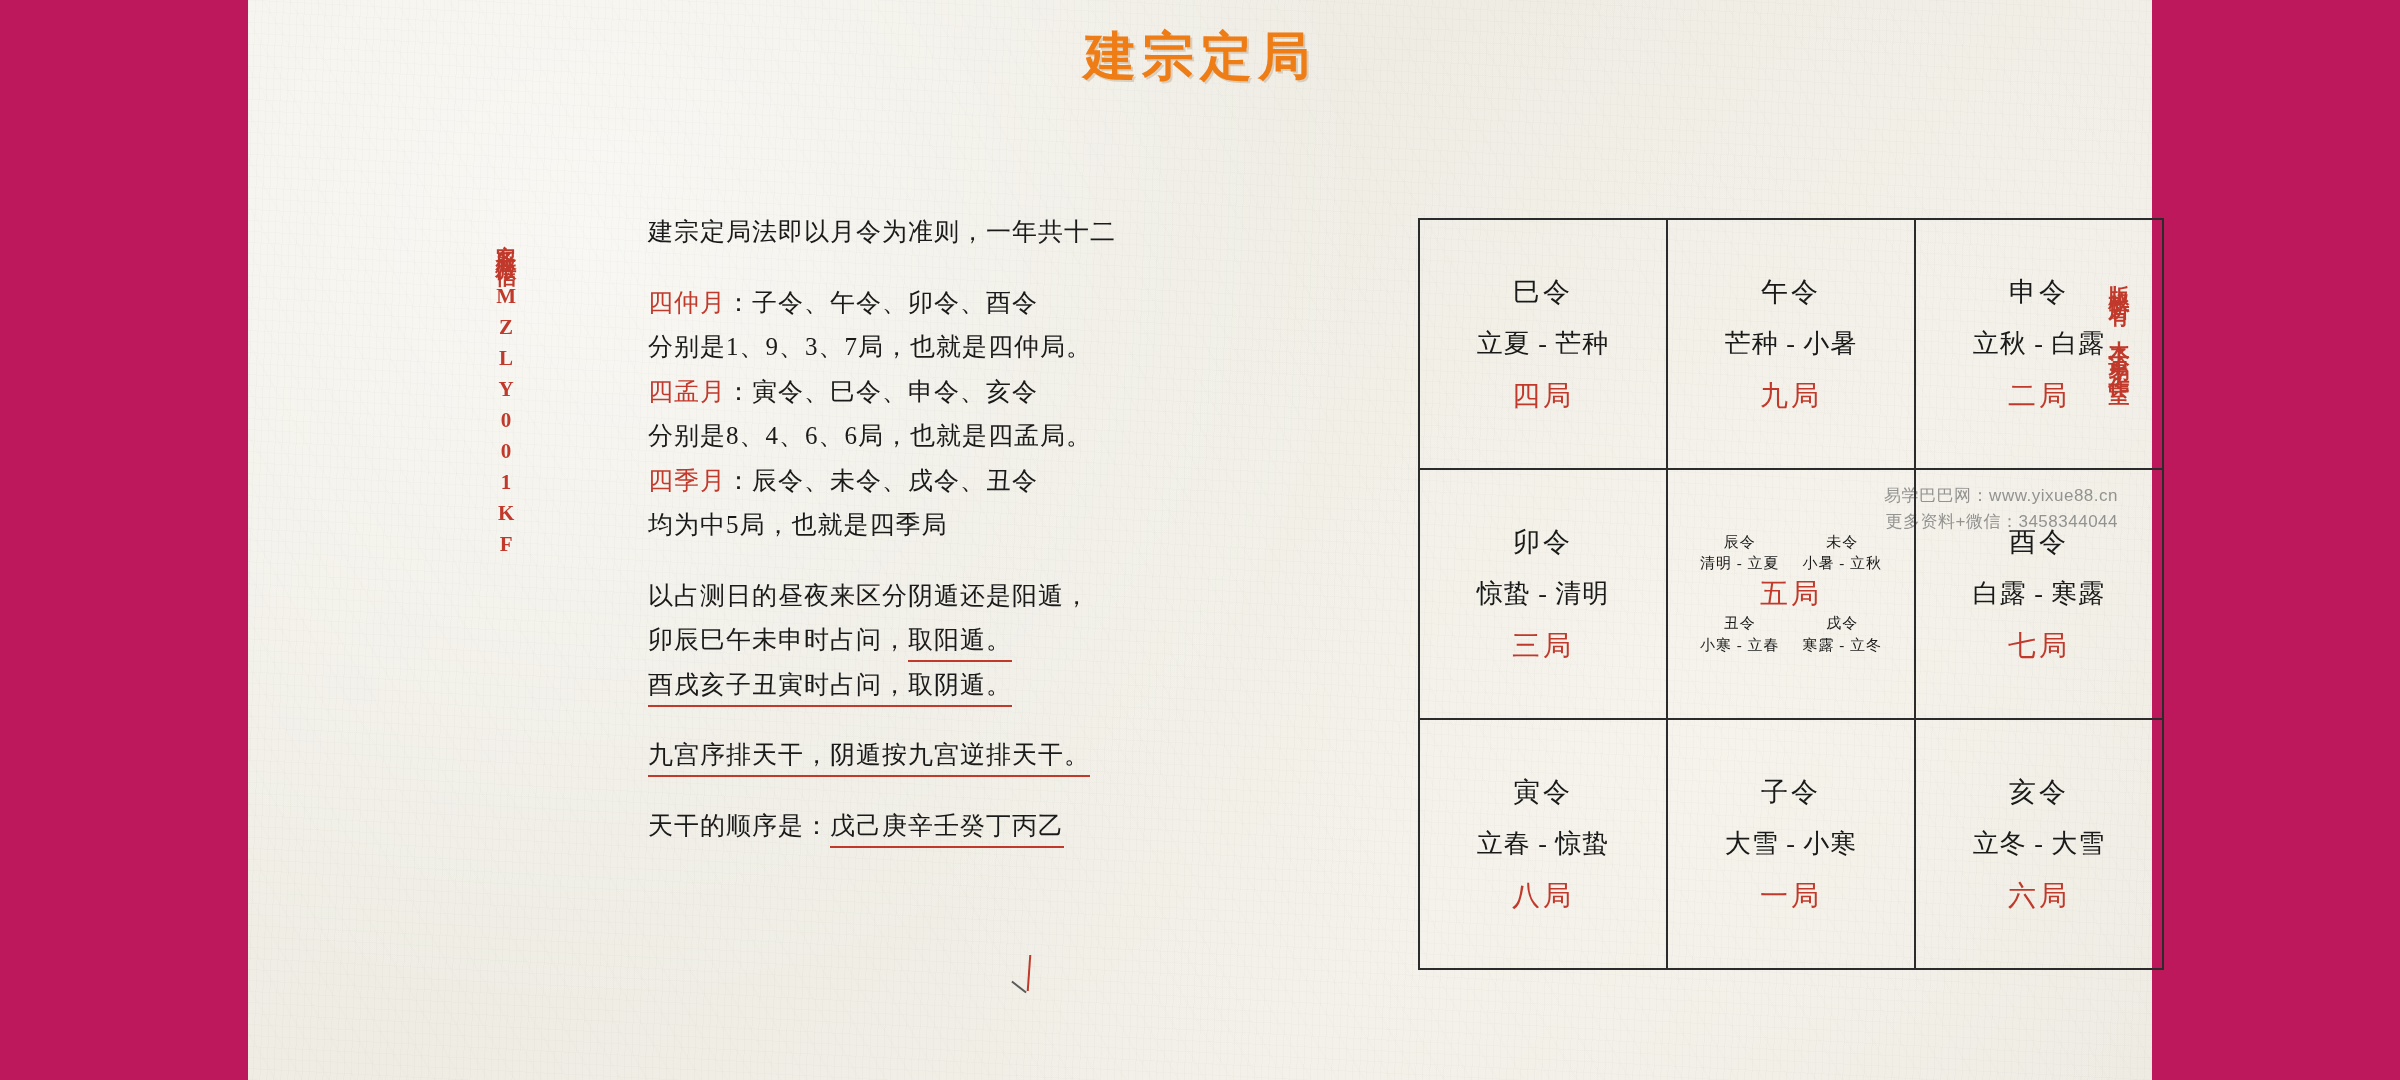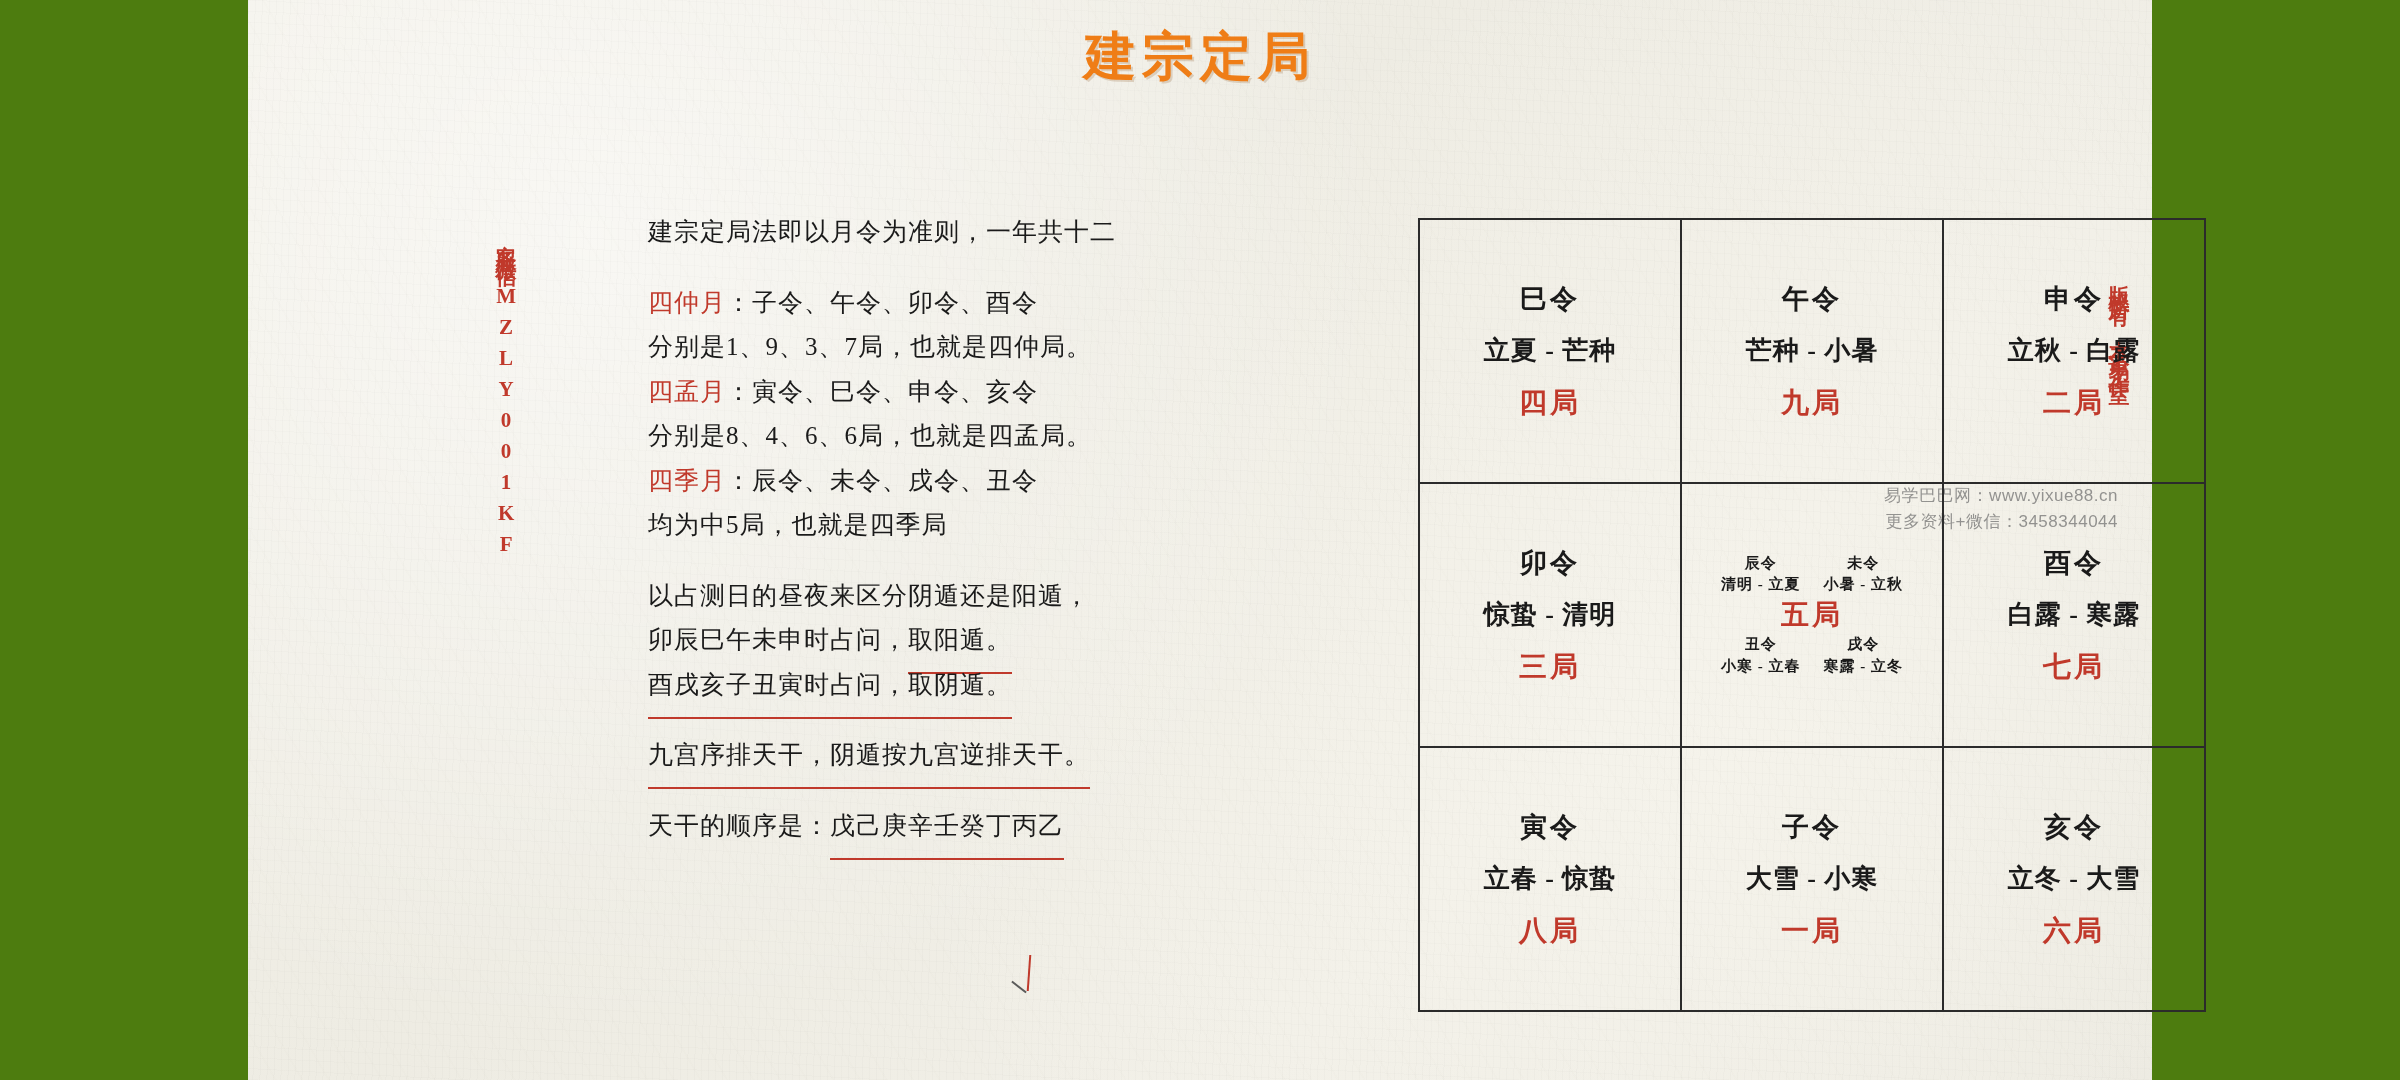--- a/index.html
+++ b/index.html
@@ -9,21 +9,21 @@
     height: 1080px;
     background: #000;
     overflow: hidden;
     font-family: "Liberation Serif", serif;
   }
 
   #stage {
     position: relative;
     width: 2400px;
     height: 1080px;
-    background: #4d7c0f;
+    background: #be185d;
   }
 
   
   #slide {
     position: absolute;
     left: 248px;
     top: 0;
     width: 1904px;
     height: 1080px;
     background:
@@ -104,43 +104,42 @@
     font-size: 25px;
     line-height: 1.62;
     color: #1a1a1a;
     letter-spacing: 1px;
   }
   #body-text p { margin: 0 0 4px 0; }
   .gap { height: 26px; }
   .red { color: #c0392b; }
   .u-red {
     border-bottom: 2px solid #c0392b;
-    padding-bottom: 19px;
+    padding-bottom: 7px;
   }
 
   
   #table-wrap {
     position: absolute;
     left: 1170px;
     top: 218px;
     width: 690px;
   }
   table.grid {
     border-collapse: collapse;
     width: 690px;
     table-layout: fixed;
   }
   table.grid td {
     border: 2px solid #2b2b2b;
     width: 230px;
     height: 232px;
     vertical-align: middle;
     text-align: center;
-    padding: 15px;
-    font-weight: bold;
+    padding: 8px;
   }
   .cell {
     display: flex;
     flex-direction: column;
     justify-content: center;
     align-items: center;
     height: 232px;
     gap: 16px;
   }
   .cell .ming {

